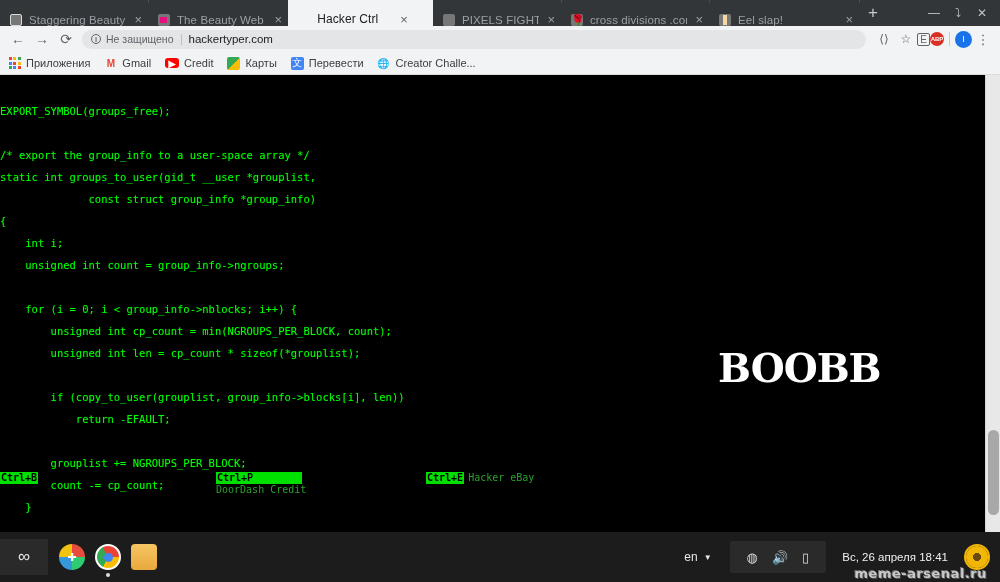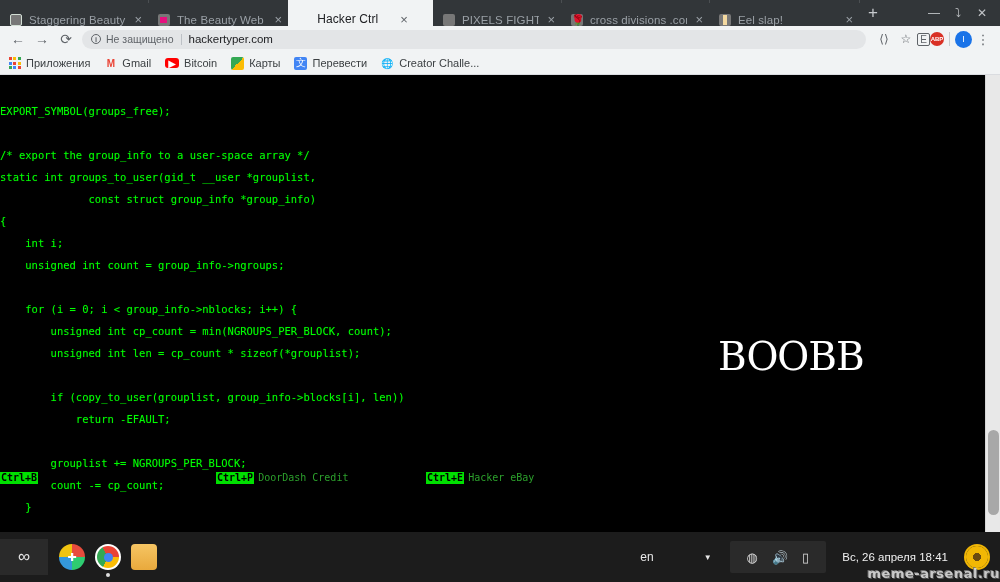--- a/index.html
+++ b/index.html
@@ -130,36 +130,36 @@
   }
   .code {
     position: absolute; left: 0; top: 0; width: 985px;
     color: #0f0; font-family: "DejaVu Sans Mono", "Liberation Mono", monospace;
     font-size: 10.5px; line-height: 22px; white-space: pre;
     padding-left: 0px; padding-top: 25px;
     text-shadow: 0 0 1px rgba(0,255,0,.35);
   }
   .code .ln { display: block; height: 22px; }
   .watermark {
-    position: absolute; left: 718px; top: 249px;
-    color: #fff; font-family: "DejaVu Serif", serif; font-weight: normal;
+    position: absolute; left: 718px; top: 260px;
+    color: #fff; font-family: "DejaVu Serif", serif; font-weight: bold;
     font-size: 55px; letter-spacing: -1px; line-height: 55px;
     font-variant: small-caps; text-transform: lowercase;
   }
   .adbar {
     position: absolute; left: 0; bottom: 30px; width: 985px; height: 30px;
     display: flex; font-family: "DejaVu Sans Mono","Liberation Mono", monospace;
     font-size: 10px; color: #00c800; line-height: 11.5px;
   }
   .adcell { width: 216px; display: flex; flex-wrap: wrap; align-content: flex-start; }
   .adcell .key {
     background: #00e000; color: #000; padding: 0 1px; margin-right: 4px; font-weight: bold;
   }
   .adcell .txt { color: #2ca02c; max-width: 120px; }
-  .adcell.c2 { width: 210px; }
+  .adcell.c2 { width: 210px; flex-direction: column; }
   .adcell.c3 { width: 228px; }
 
   
   .vscroll {
     position: absolute; right: 0; top: 75px; width: 15px; height: 457px;
     background: #e8e8e8; border-left: 1px solid #d6d6d6;
   }
   .vthumb {
     position: absolute; left: 2px; top: 355px; width: 11px; height: 85px;
     background: #a8a8a8; border-radius: 6px;
@@ -190,32 +190,32 @@
     background: conic-gradient(from -30deg, #ea4335 0 33%, #fbbc04 0 66%, #34a853 0 100%);
     display: flex; align-items: center; justify-content: center;
   }
   .app-chrome .ring::after { content:""; width: 9px; height: 9px; border-radius: 50%; background: #4285f4; }
   .app-folder { background: linear-gradient(#f6c563,#e9a93c); border-radius: 4px; }
   .tb-dot {
     position: absolute; bottom: -7px; left: 50%; transform: translateX(-50%);
     width: 4px; height: 4px; border-radius: 50%; background: #ddd;
   }
   .tb-right { margin-left: auto; display: flex; align-items: center; padding-right: 12px; }
-  .tb-lang { color: #e8e8e8; font-size: 12px; display: flex; align-items: center; margin-right: 18px; cursor: pointer; gap: 44px; }
+  .tb-lang { color: #e8e8e8; font-size: 12px; display: flex; align-items: center; margin-right: 18px; cursor: pointer; }
   .tb-lang .caret { margin-left: 6px; font-size: 8px; }
   .tb-tray { display: flex; align-items: center; background: #2a2a2a; height: 32px; padding: 0 10px; border-radius: 2px; margin-right: 16px; }
   .tb-tray span { color: #dcdcdc; font-size: 13px; margin: 0 7px; cursor: pointer; }
   .tb-clock { color: #f0f0f0; font-size: 11.5px; margin-right: 18px; white-space: nowrap; }
   .tb-flower {
     width: 22px; height: 22px; border-radius: 50%;
     background: radial-gradient(circle, #6b4a10 0 26%, #f2b705 27% 100%);
     box-shadow: 0 0 0 2px #f2b705;
   }
   .meme-wm {
-    position: absolute; right: 0; bottom: 1px;
+    position: absolute; right: 13px; bottom: 1px;
     font-family: "DejaVu Sans", sans-serif; font-size: 13px; font-weight: bold;
     color: #d8d8d8; letter-spacing: .5px; opacity: .92;
     text-shadow: 1px 1px 0 #555, -1px -1px 0 #777;
   }
 </style>
 </head>
 <body>
 
 <div id="root">
 
@@ -308,21 +308,21 @@
           </span>
       </span>
       <span>Приложения</span>
     </div>
     <div class="bm">
       <span class="bmicon ic-gmail">M</span>
       <span>Gmail</span>
     </div>
     <div class="bm">
       <span class="bmicon ic-yt">▶</span>
-      <span>Bitcoin</span>
+      <span>Credit</span>
     </div>
     <div class="bm">
       <span class="bmicon ic-maps"></span>
       <span>Карты</span>
     </div>
     <div class="bm">
       <span class="bmicon ic-transl">文</span>
       <span>Перевести</span>
     </div>
     <div class="bm">

